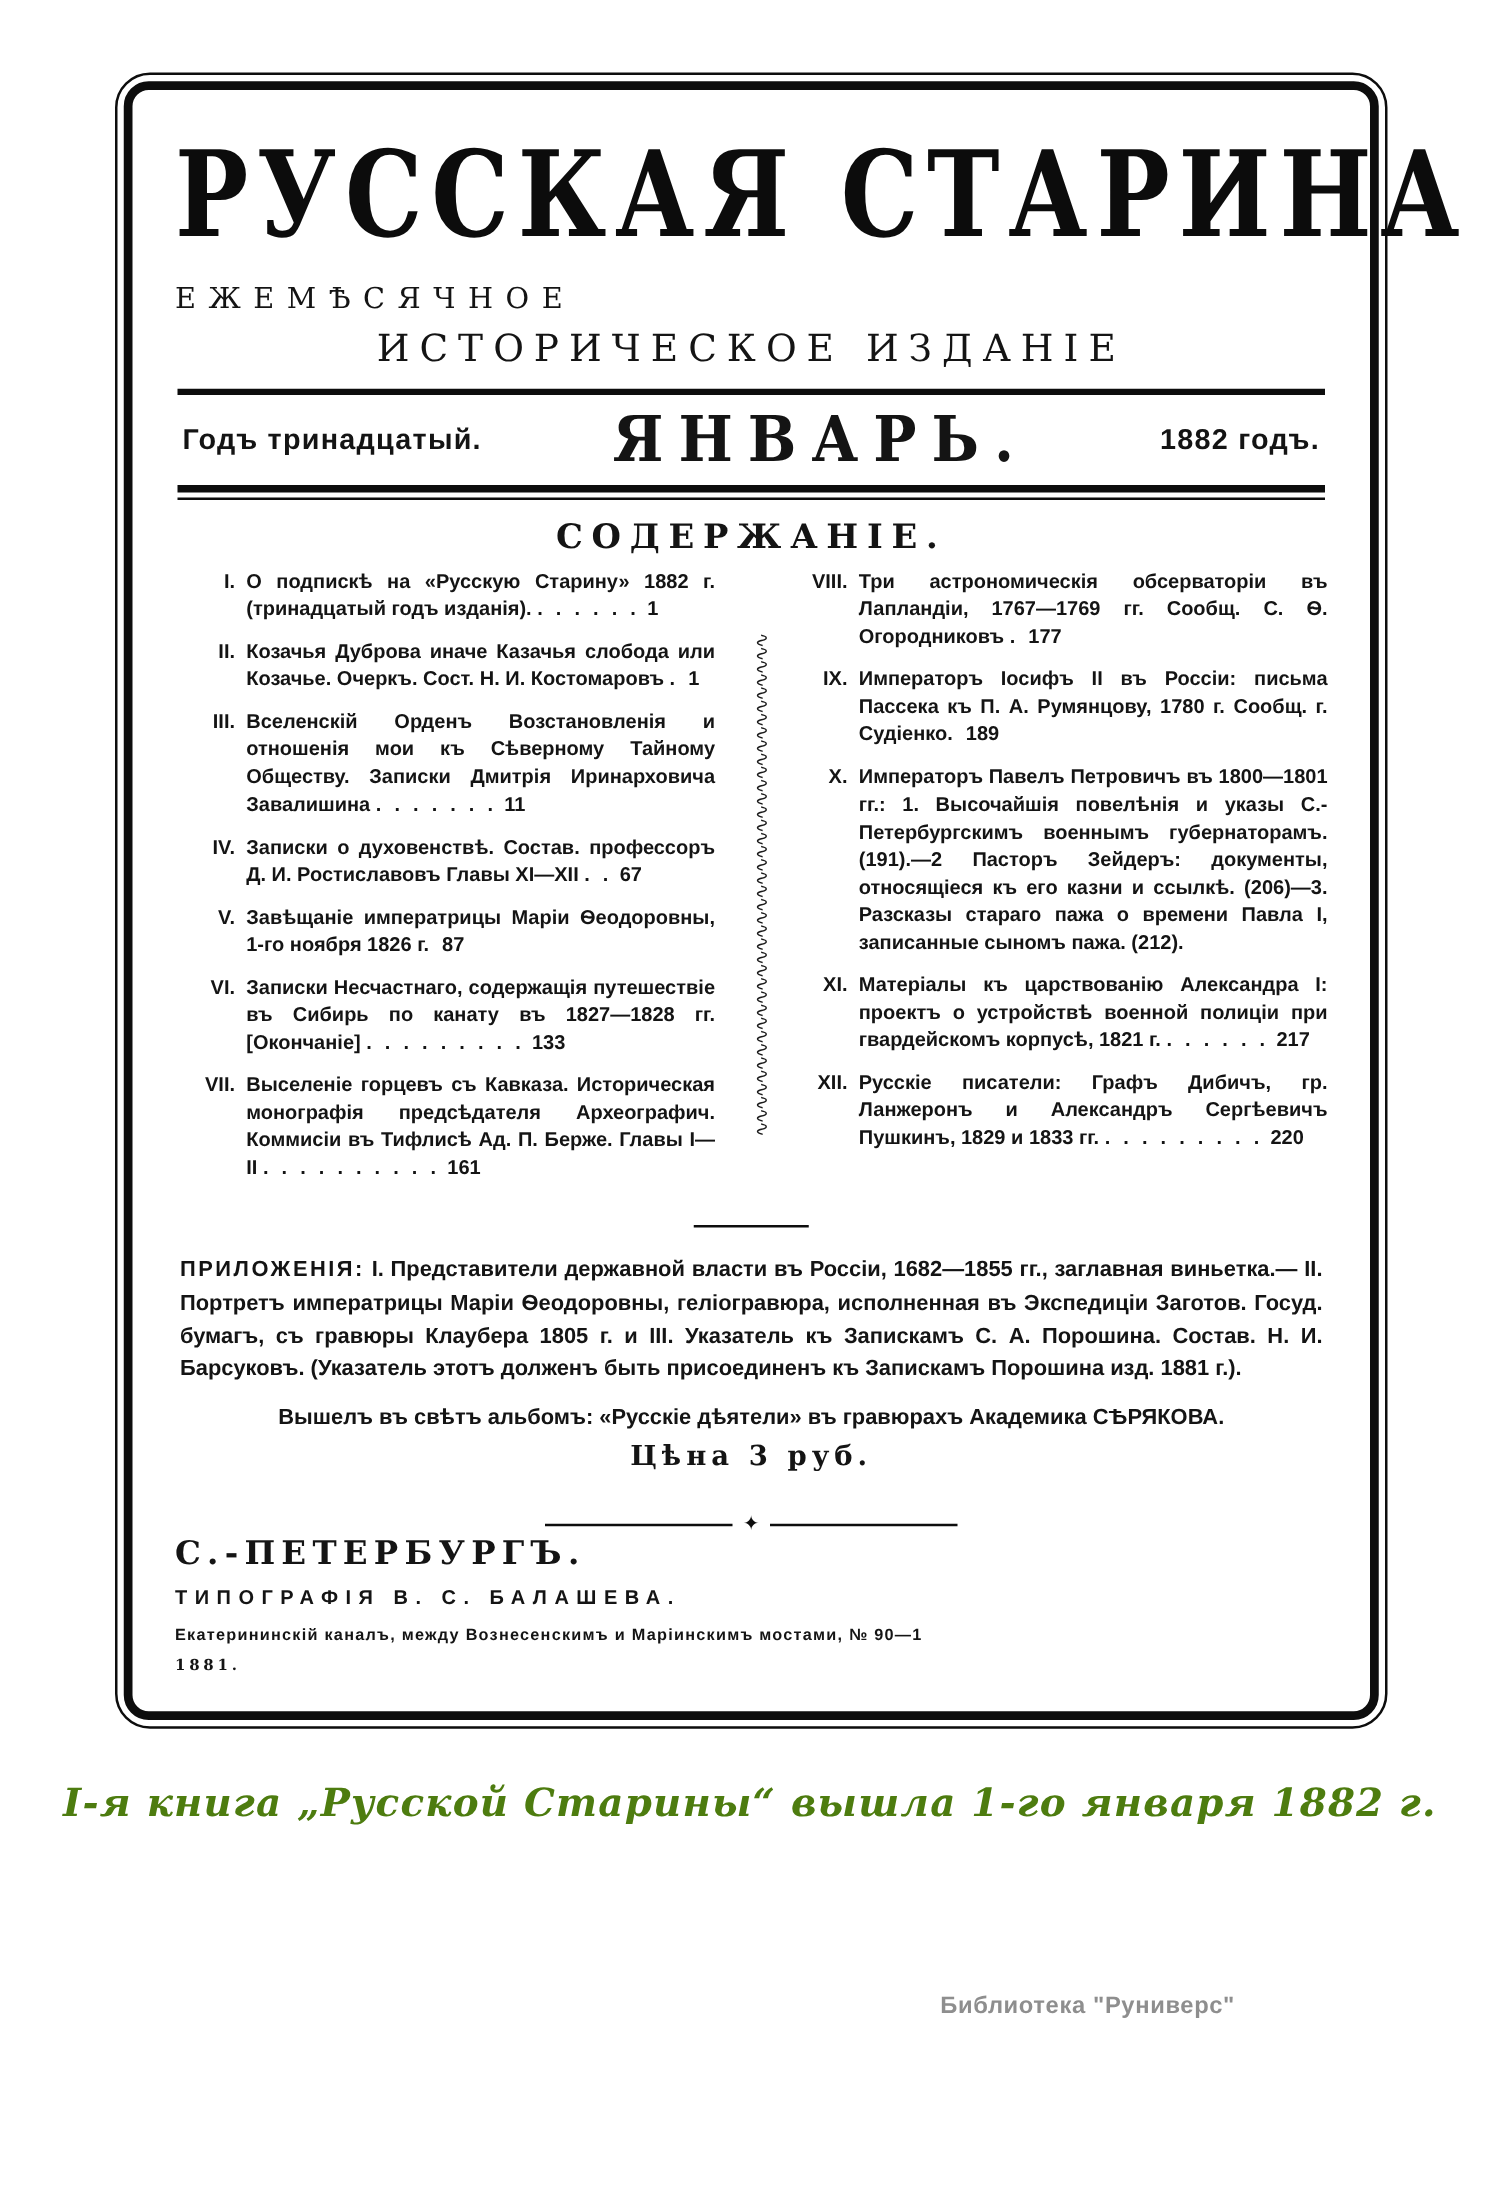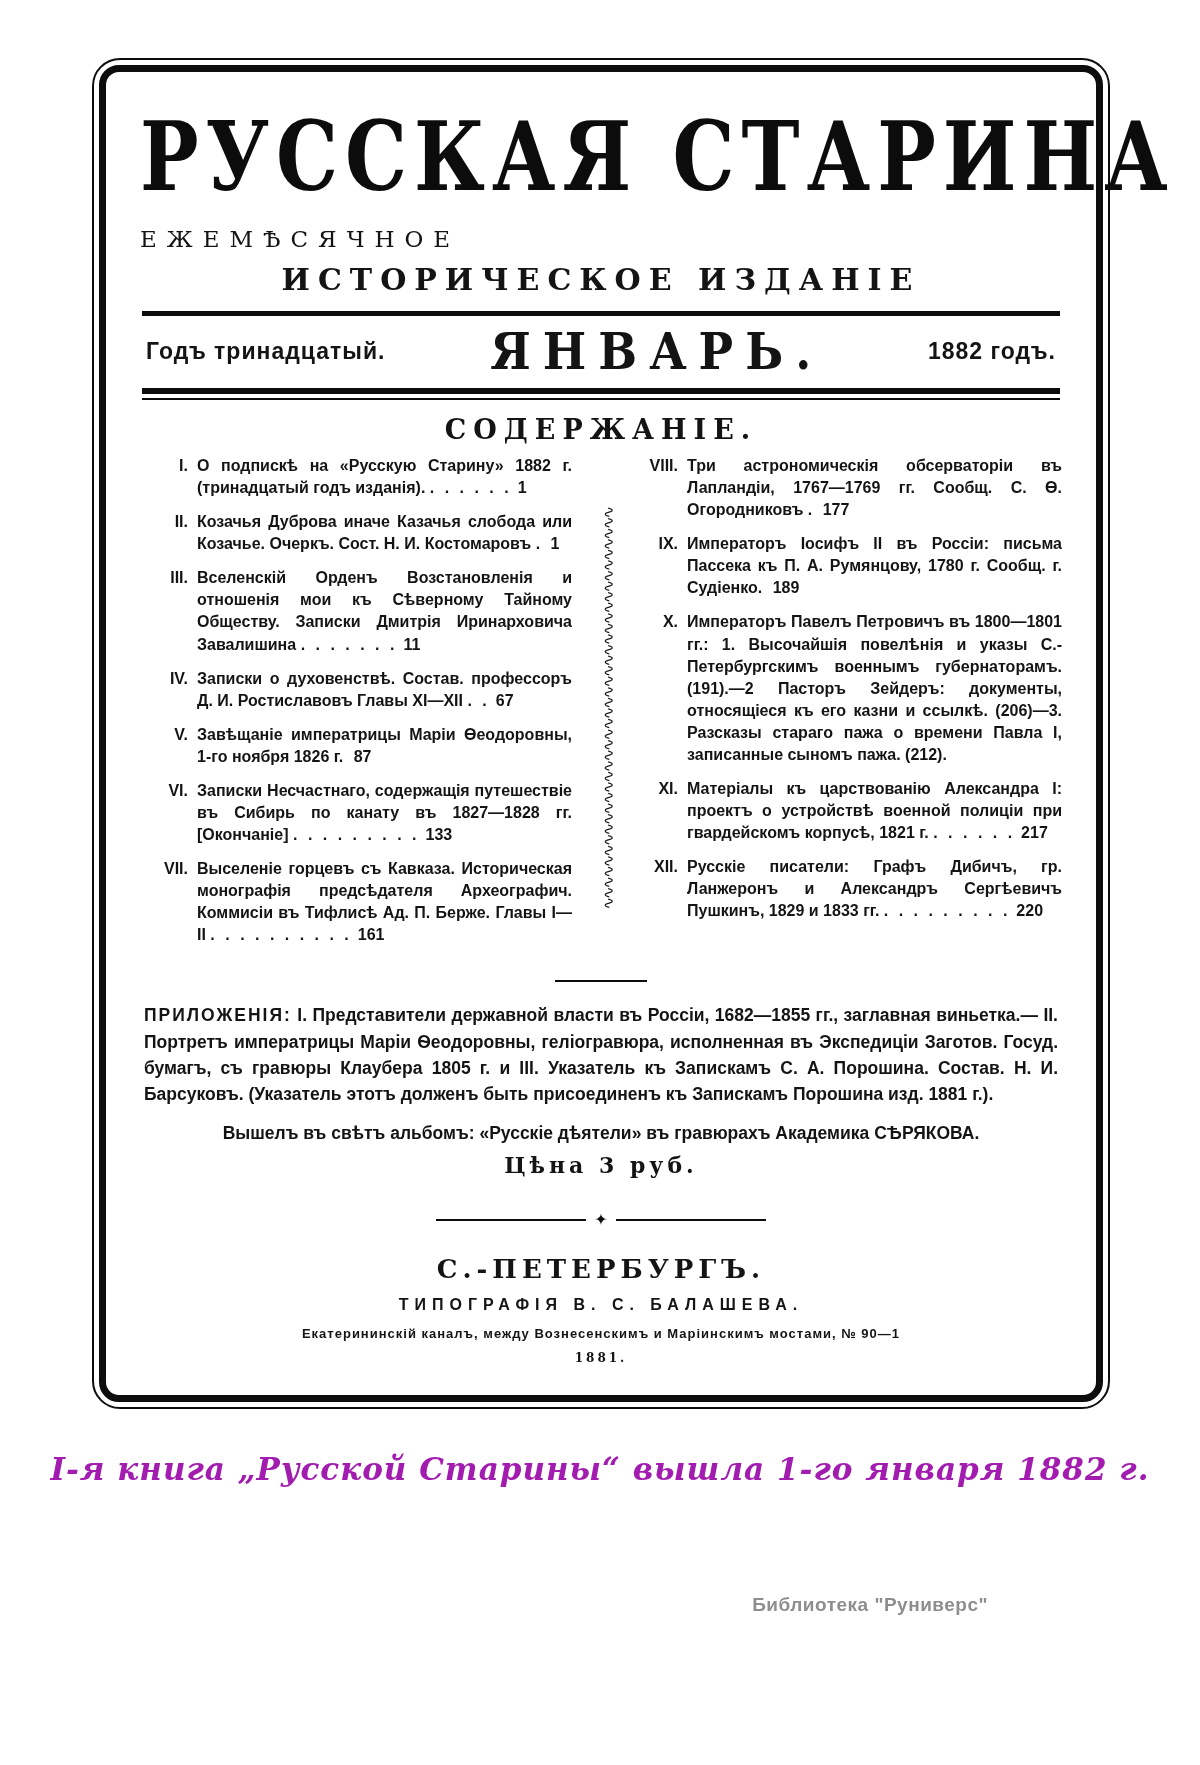--- a/index.html
+++ b/index.html
@@ -32,21 +32,21 @@
     transform:scaleY(1.22);transform-origin:center top;
     color:#0c0c0c;
   }
   .sub1{
     text-align:left;margin-top:34px;
     font-family:"DejaVu Serif", serif;font-weight:normal;
     font-size:23px;letter-spacing:10px;
   }
   .sub2{
     text-align:center;margin-top:10px;
-    font-family:"DejaVu Serif", serif;font-weight:bold;
+    font-family:"DejaVu Serif", serif;font-weight:normal;
     font-size:30px;letter-spacing:8px;
   }
 
   
   .rule-med{border-top:5px solid #0d0d0d;margin:14px 2px 0;}
   .rule-double{height:4px;border-top:6px solid #0d0d0d;border-bottom:2px solid #0d0d0d;margin:10px 2px 0;}
 
   
   .issue-line{
     display:flex;justify-content:space-between;align-items:center;
@@ -103,41 +103,41 @@
   .orn-divider{
     display:flex;align-items:center;gap:8px;
     width:330px;margin:34px auto 0;
   }
   .orn-divider::before,.orn-divider::after{
     content:"";flex:1;border-top:2px solid #0d0d0d;
   }
   .orn-divider .glyph{font-size:16px;line-height:1;color:#0d0d0d;}
 
   
-  .imprint{text-align:center;margin-top:26px;}
+  .imprint{text-align:left;}
   .imprint .city{
     font-family:"DejaVu Serif", serif;font-weight:bold;
     font-size:26px;letter-spacing:5px;
   }
   .imprint .printer{
     margin-top:12px;font-size:16px;font-weight:bold;letter-spacing:6px;
   }
   .imprint .address{
     margin-top:12px;font-size:13px;font-weight:bold;letter-spacing:1px;
   }
   .imprint .year{
     margin-top:10px;font-size:12px;font-weight:bold;letter-spacing:3px;
     font-family:"DejaVu Serif", serif;
   }
 
   
   .handwritten{
     text-align:center;margin-top:42px;
     font-family:"DejaVu Serif", serif;font-style:italic;font-weight:bold;
-    font-size:31px;letter-spacing:1px;color:#a21caf;
+    font-size:31px;letter-spacing:1px;color:#4d7c0f;
   }
   .watermark{
     position:absolute;right:212px;top:1536px;
     font-size:19px;font-weight:bold;color:#8e8e8e;letter-spacing:0.5px;
   }
 </style>
 </head>
 <body>
 
 <div class="page">

